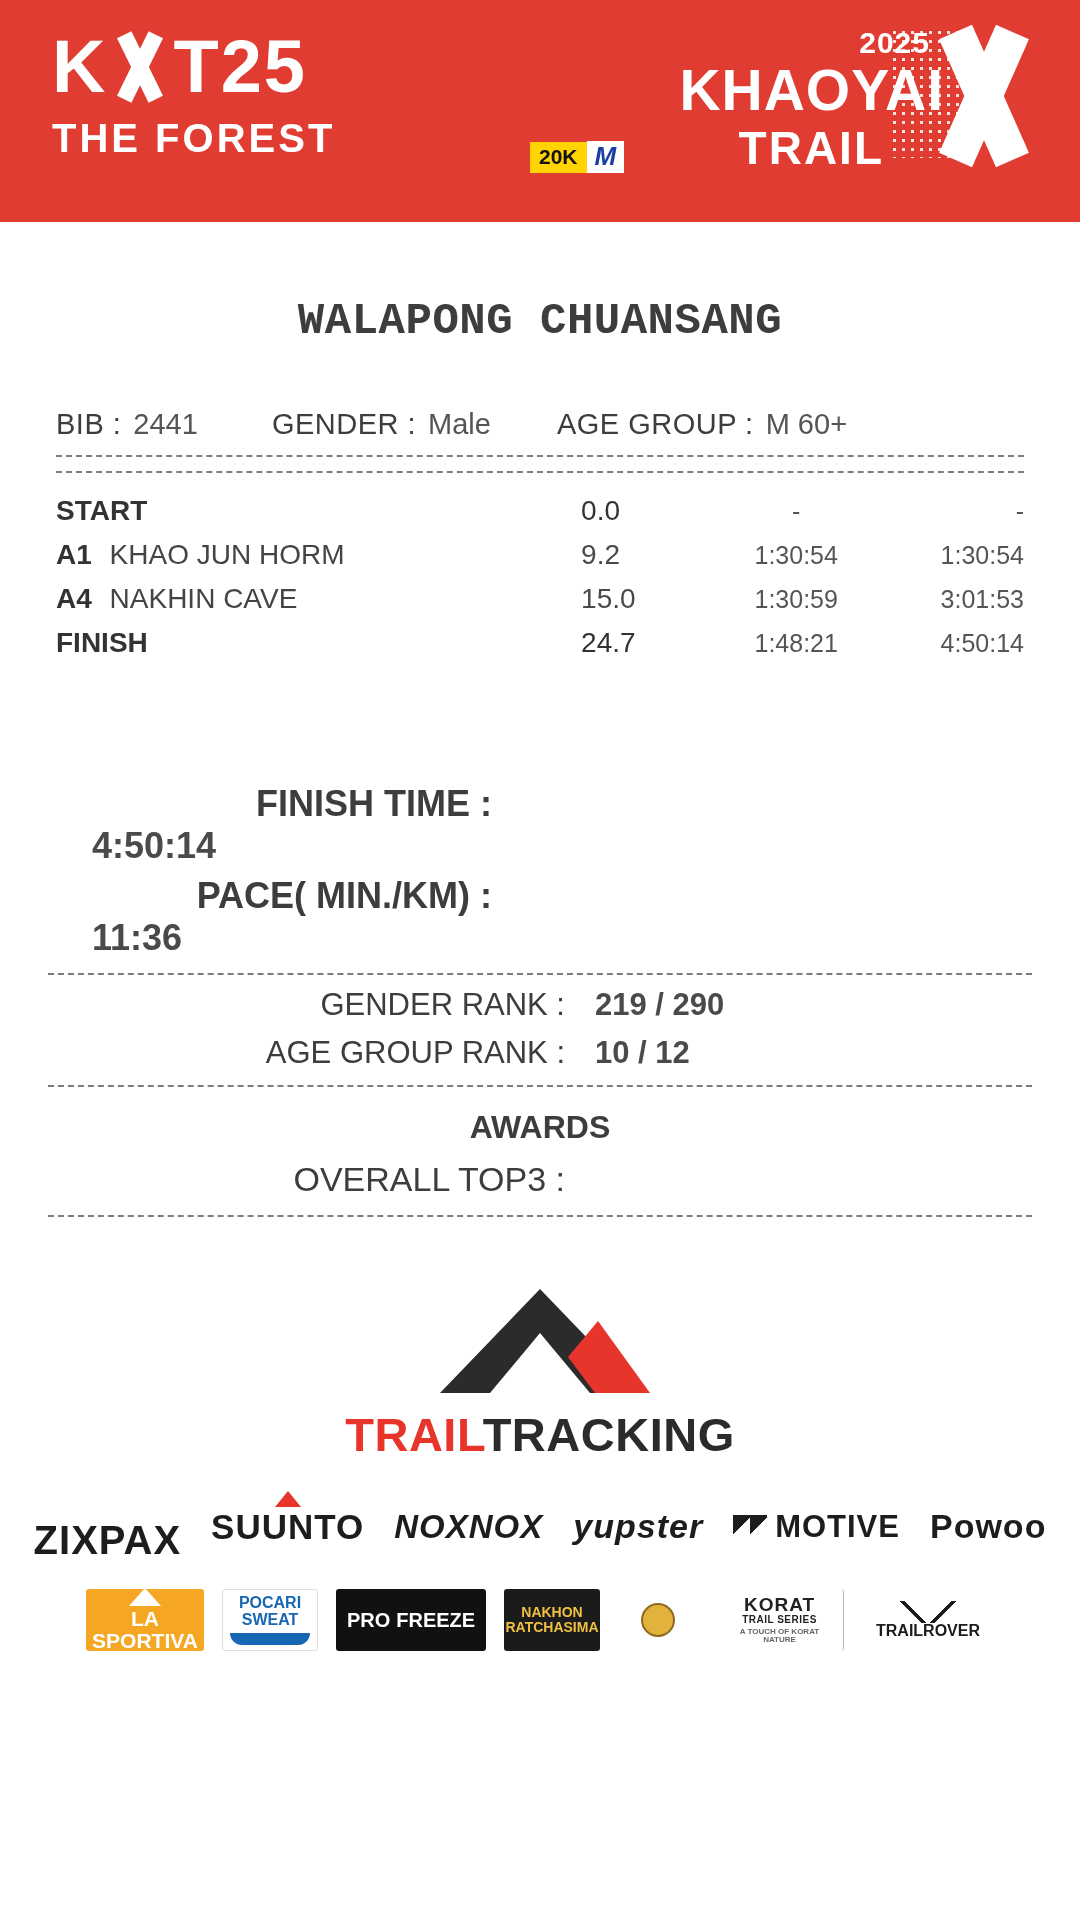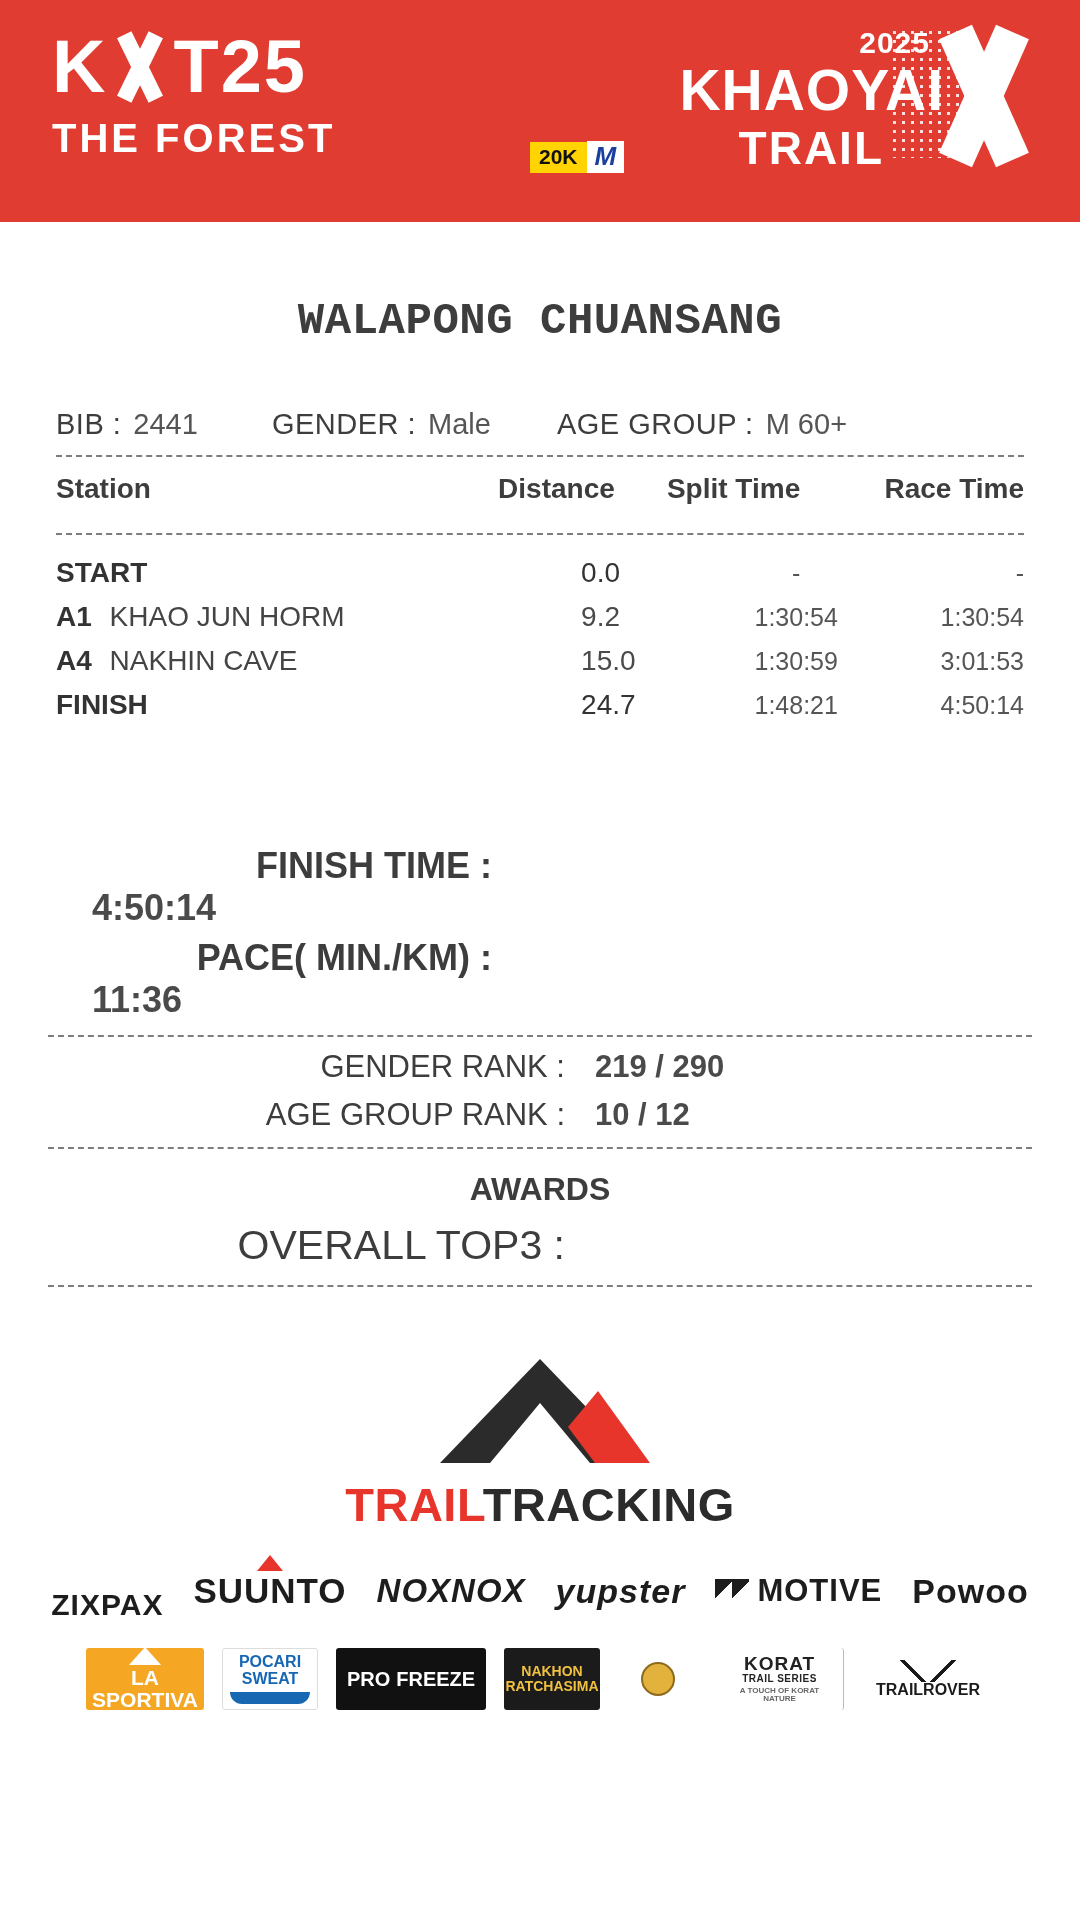--- a/index.html
+++ b/index.html
@@ -191,21 +191,21 @@
   .awards-title {
     text-align: center;
     font-size: 32px; font-weight: 800; color: #3d3d3d;
     margin: 22px 0 14px 0;
   }
   .award-row {
     display: flex; justify-content: center; align-items: baseline;
     margin: 10px 0;
   }
   .award-label {
-    font-size: 41px; color: #3d3d3d; width: 400px; text-align: right;
+    font-size: 34px; color: #3d3d3d; width: 400px; text-align: right;
   }
   .award-value {
     font-size: 31px; color: #4a4a4a; margin-left: 30px;
     width: 320px; text-align: left;
   }
 
   
   .tt-logo { margin-top: 64px; text-align: center; }
   .tt-mark {
     position: relative; width: 300px; height: 120px; margin: 0 auto 6px auto;
@@ -218,21 +218,21 @@
   .tt-word .dark { color: #2b2b2b; }
 
   
   .sponsors1 {
     margin-top: 28px;
     display: flex; align-items: center; justify-content: center;
     gap: 30px;
     color: #1d1d1d;
   }
   .sp { font-weight: 800; letter-spacing: 1px; white-space: nowrap; }
-  .sp-zixpax { font-size: 30px; margin-top: 28px; }
+  .sp-zixpax { font-size: 40px; margin-top: 28px; }
   .sp-suunto { font-size: 35px; position: relative; }
   .sp-suunto .tri {
     position: absolute; top: -16px; left: 50%; transform: translateX(-50%);
     width: 0; height: 0;
     border-left: 13px solid transparent; border-right: 13px solid transparent;
     border-bottom: 16px solid #e8352b;
   }
   .sp-noxnox { font-size: 33px; font-style: italic; }
   .sp-yupster { font-size: 34px; font-style: italic; }
   .sp-motive { font-size: 31px; display: flex; align-items: center; gap: 8px;}
@@ -337,30 +337,20 @@
     </div>
     <div class="info-gap2"></div>
     <div class="info-item">
       <span class="info-label">AGE GROUP  :</span>
       <span class="info-value">M 60+</span>
     </div>
   </div>
 
   <div class="dashline"></div>
 
-  <table class="splits">
-    <thead>
-      <tr>
-        <th class="st-station">Station</th>
-        <th class="st-dist">Distance</th>
-        <th class="st-split">Split Time</th>
-        <th class="st-race">Race Time</th>
-      </tr>
-    </thead>
-  </table>
 
   <div class="dashline"></div>
 
   <table class="splits">
     <tbody>
       <tr class="bold-row" style="height:16px">
           <td colspan="4" style="padding:0"></td>
         </tr>
       <tr class="bold-row">
         <td class="c-station">

